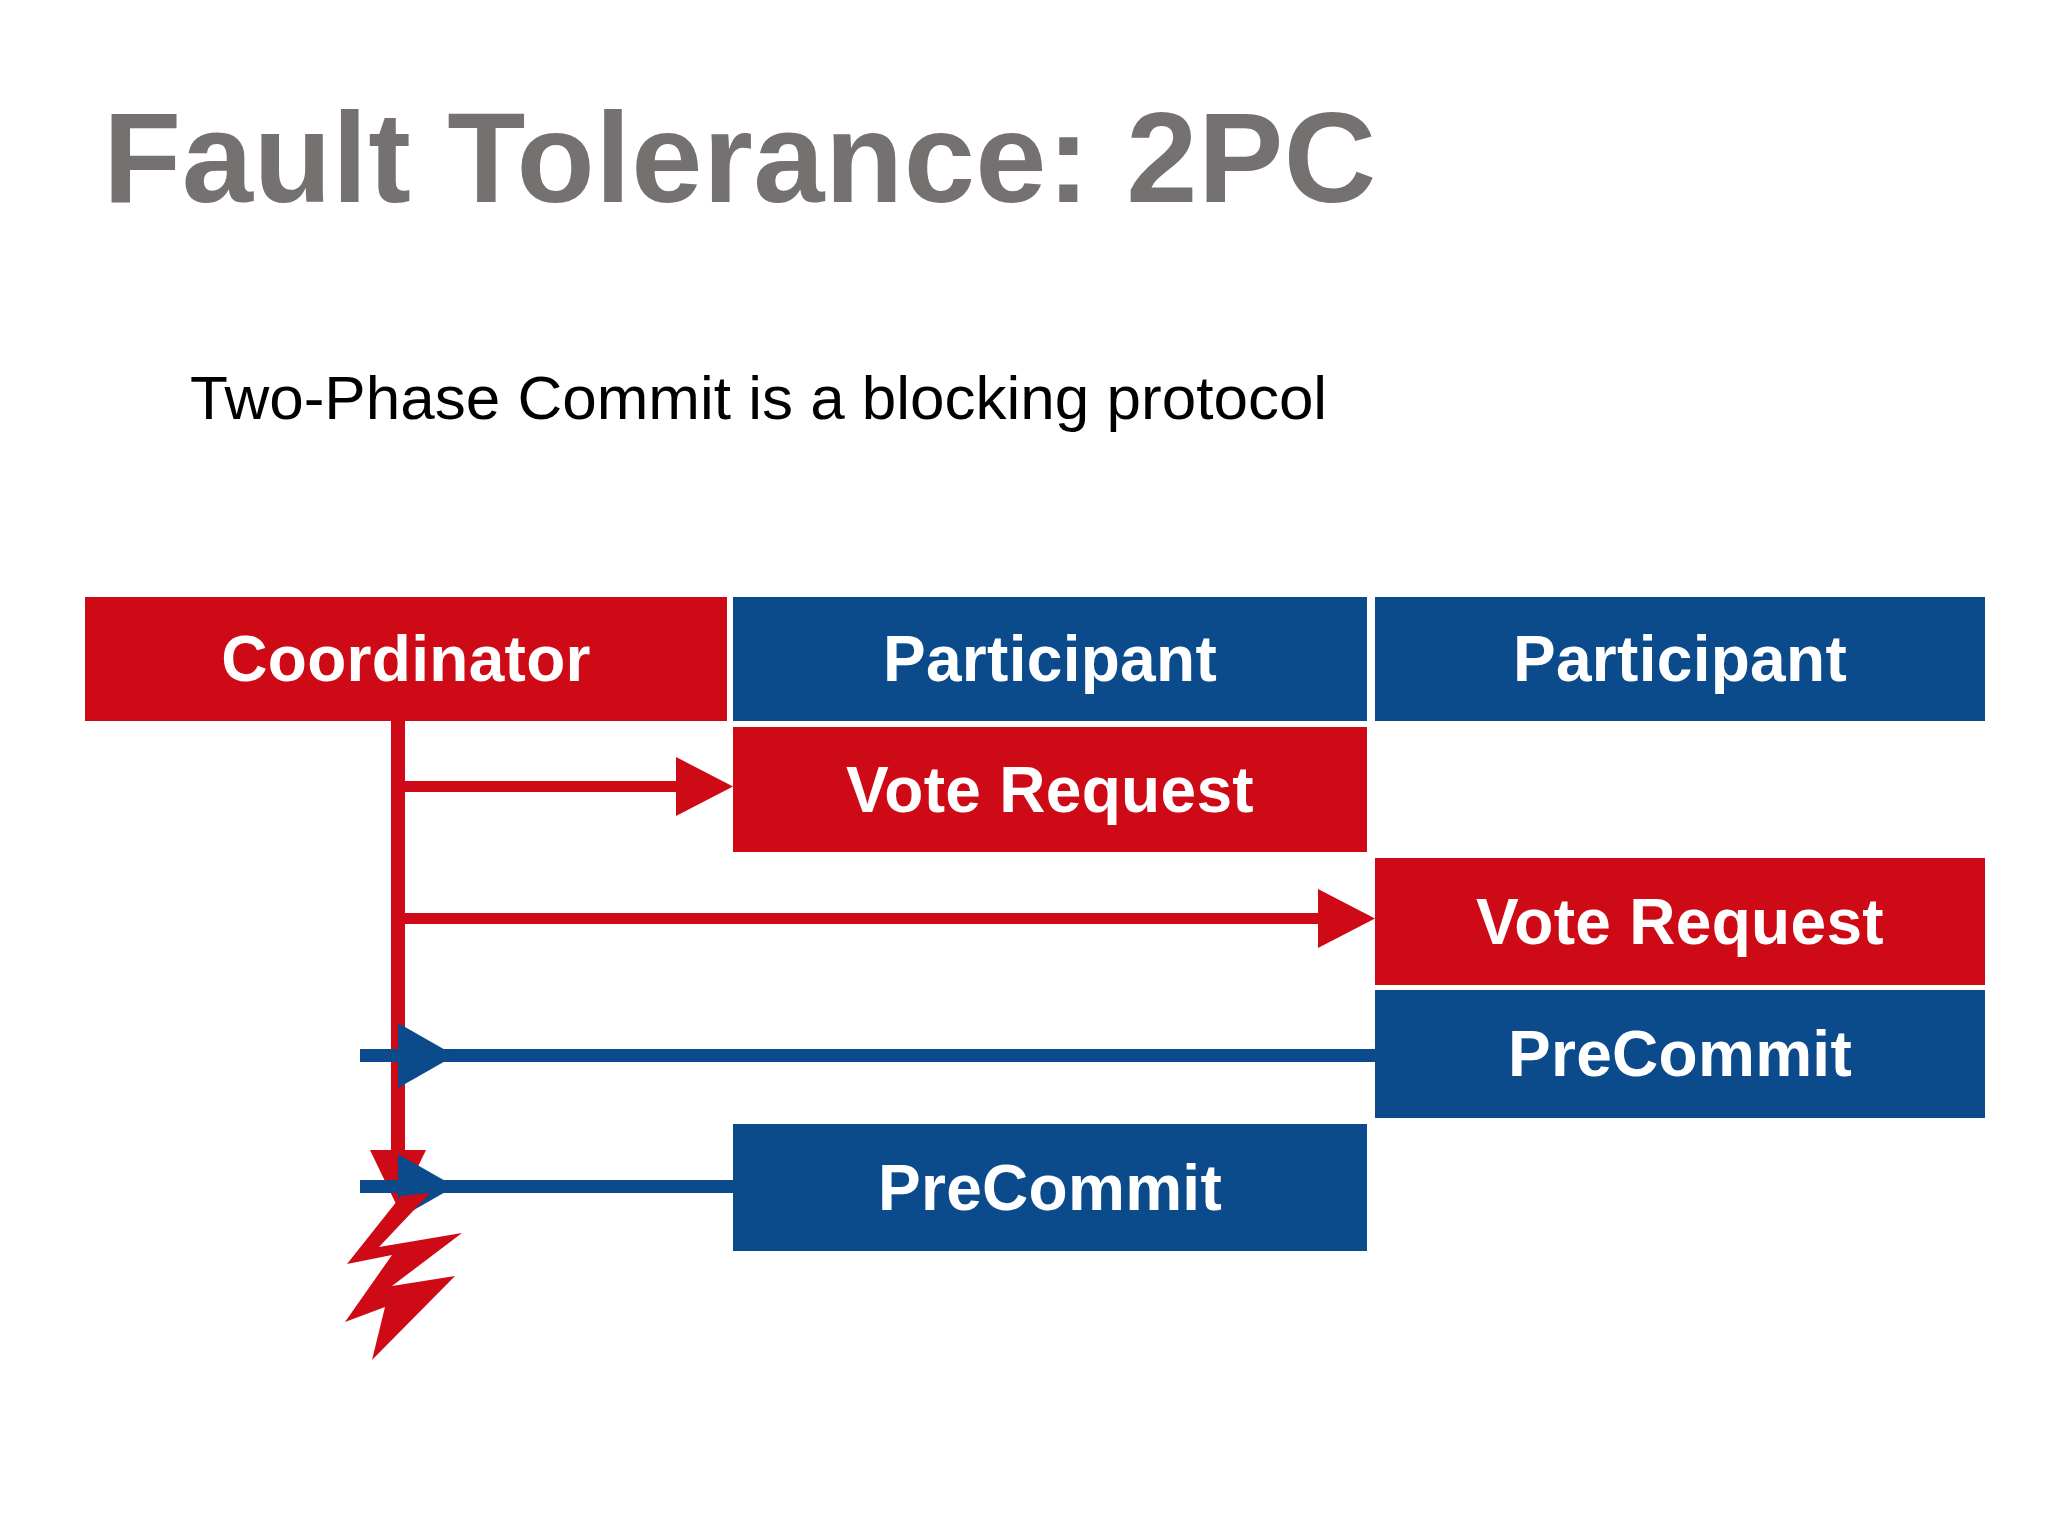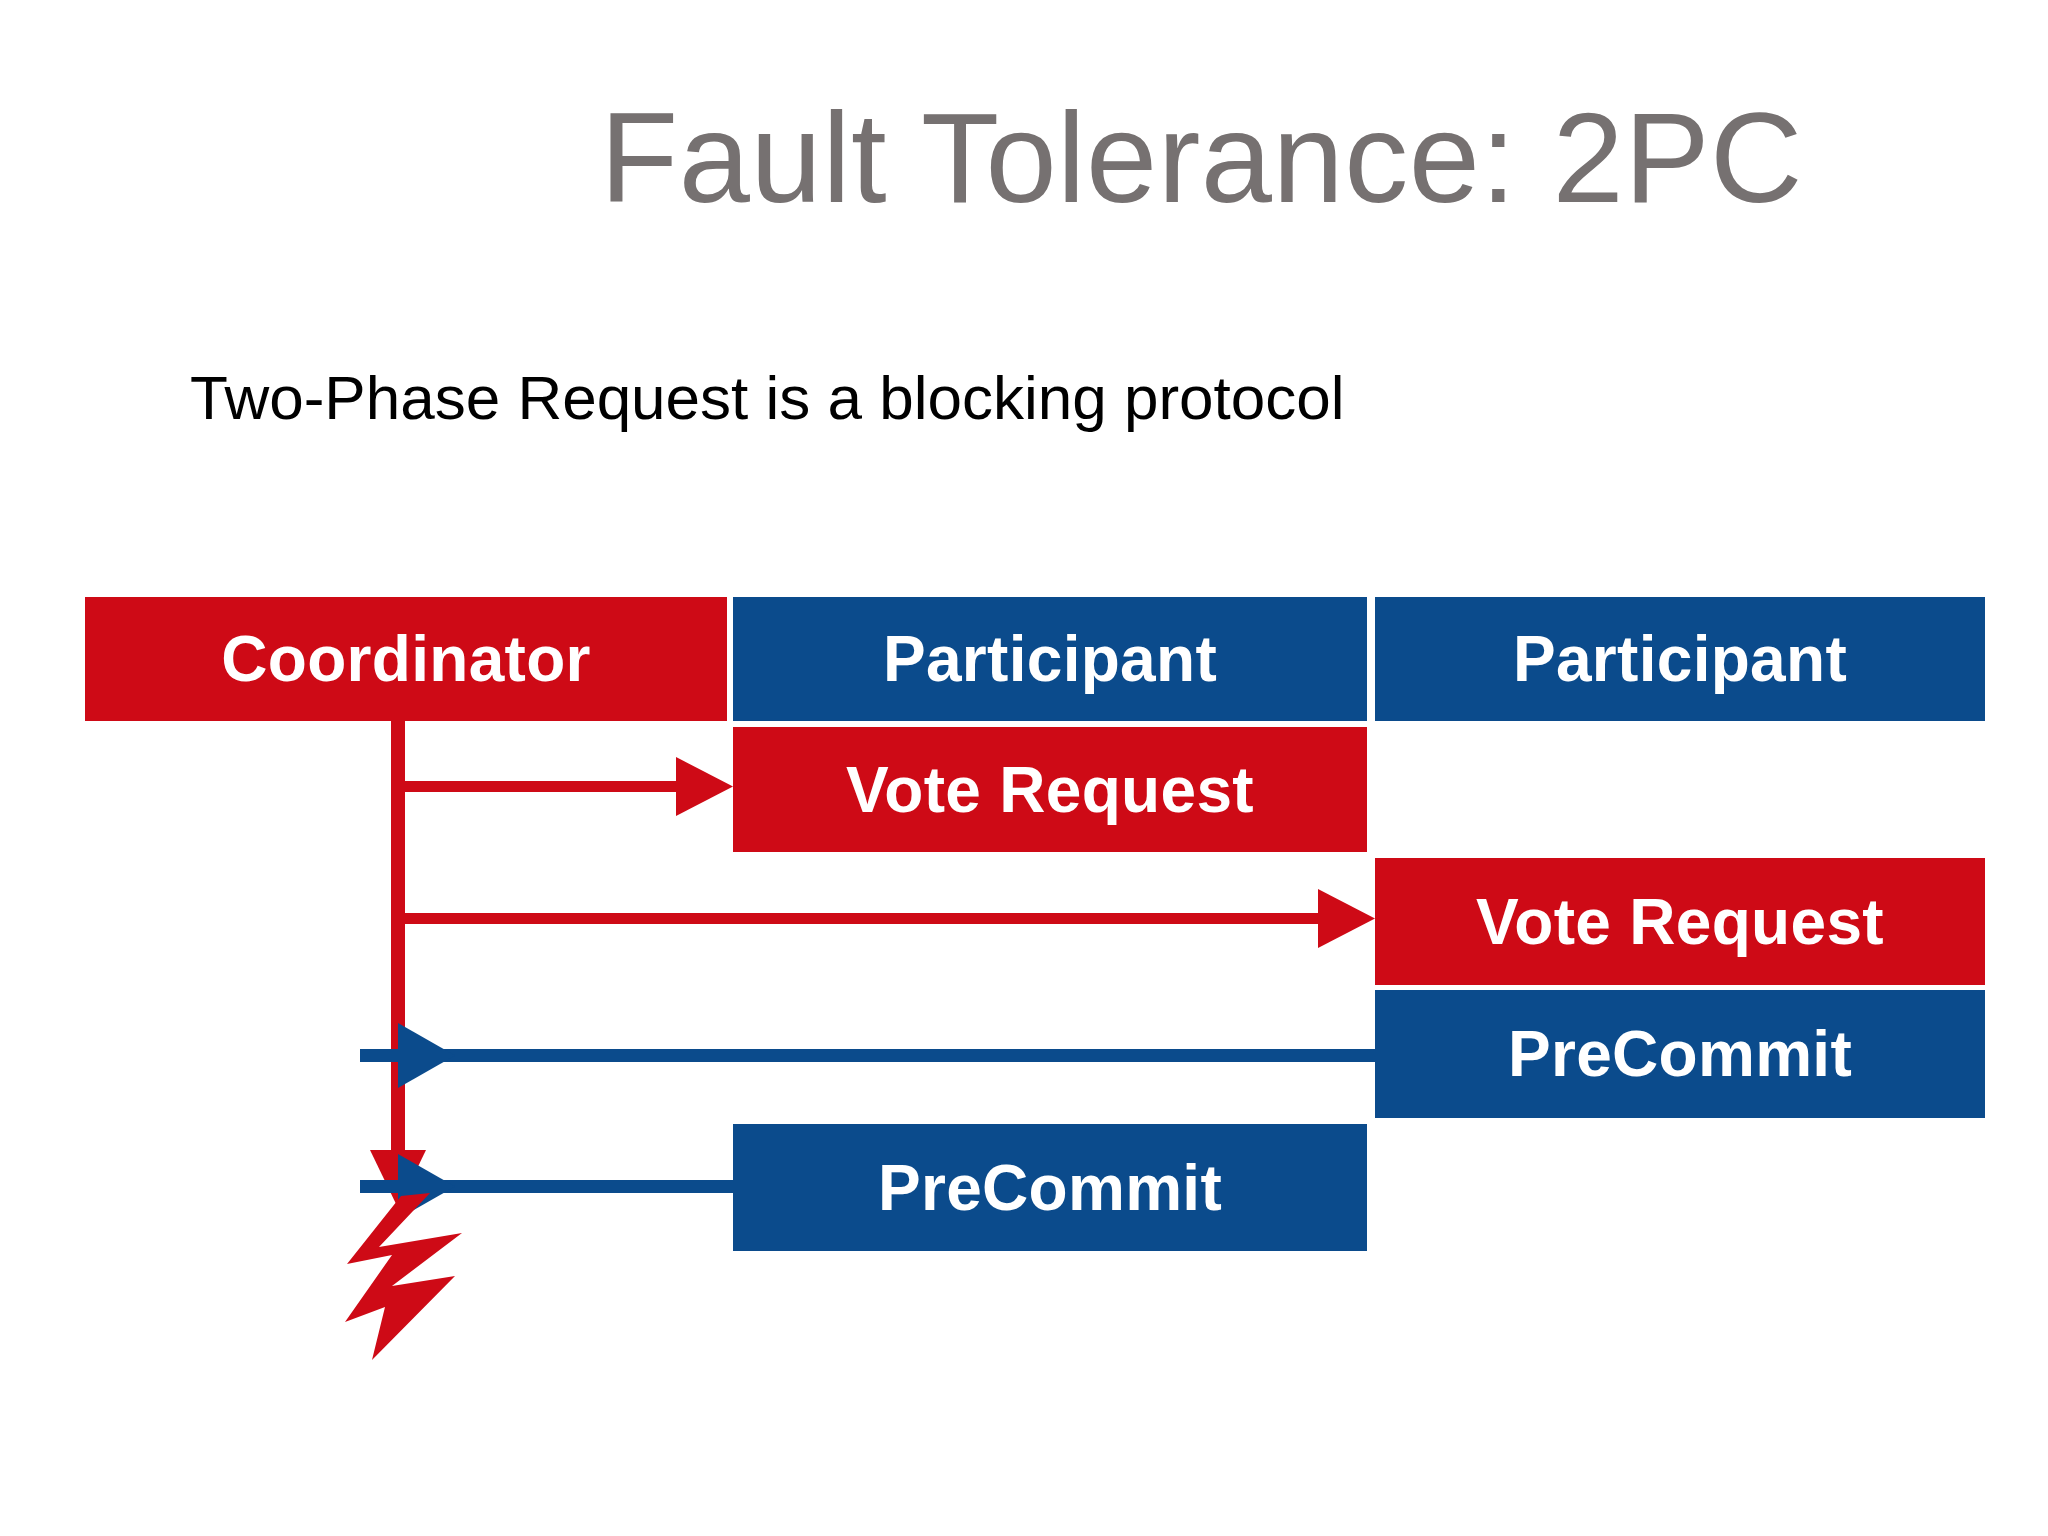--- a/index.html
+++ b/index.html
@@ -28,25 +28,24 @@
 
   
   #slide-title {
     position: absolute;
     left: 103px;
     top: 78px;
     width: 1700px;
     height: 160px;
     font-size: 128px;
     line-height: 160px;
-    font-weight: 400;
+    font-weight: 700;
     color: #767171;
     letter-spacing: 0.5px;
     white-space: nowrap;
-    text-align: right;
   }
 
   
   #slide-subtitle {
     position: absolute;
     left: 190px;
     top: 362px;
     width: 1600px;
     height: 72px;
     font-size: 62px;
@@ -101,21 +100,21 @@
     pointer-events: none;
   }
 </style>
 </head>
 <body>
 
 <div id="slide">
 
   <div id="slide-title">Fault Tolerance: 2PC</div>
 
-  <div id="slide-subtitle">Two-Phase Request is a blocking protocol</div>
+  <div id="slide-subtitle">Two-Phase Commit is a blocking protocol</div>
 
   <div id="diagram">
 
     <div id="lane-coordinator" class="lane-box box-red">
       <span>Coordinator</span>
     </div>
 
     <div id="lane-participant-1" class="lane-box box-blue">
       <span>Participant</span>
     </div>

